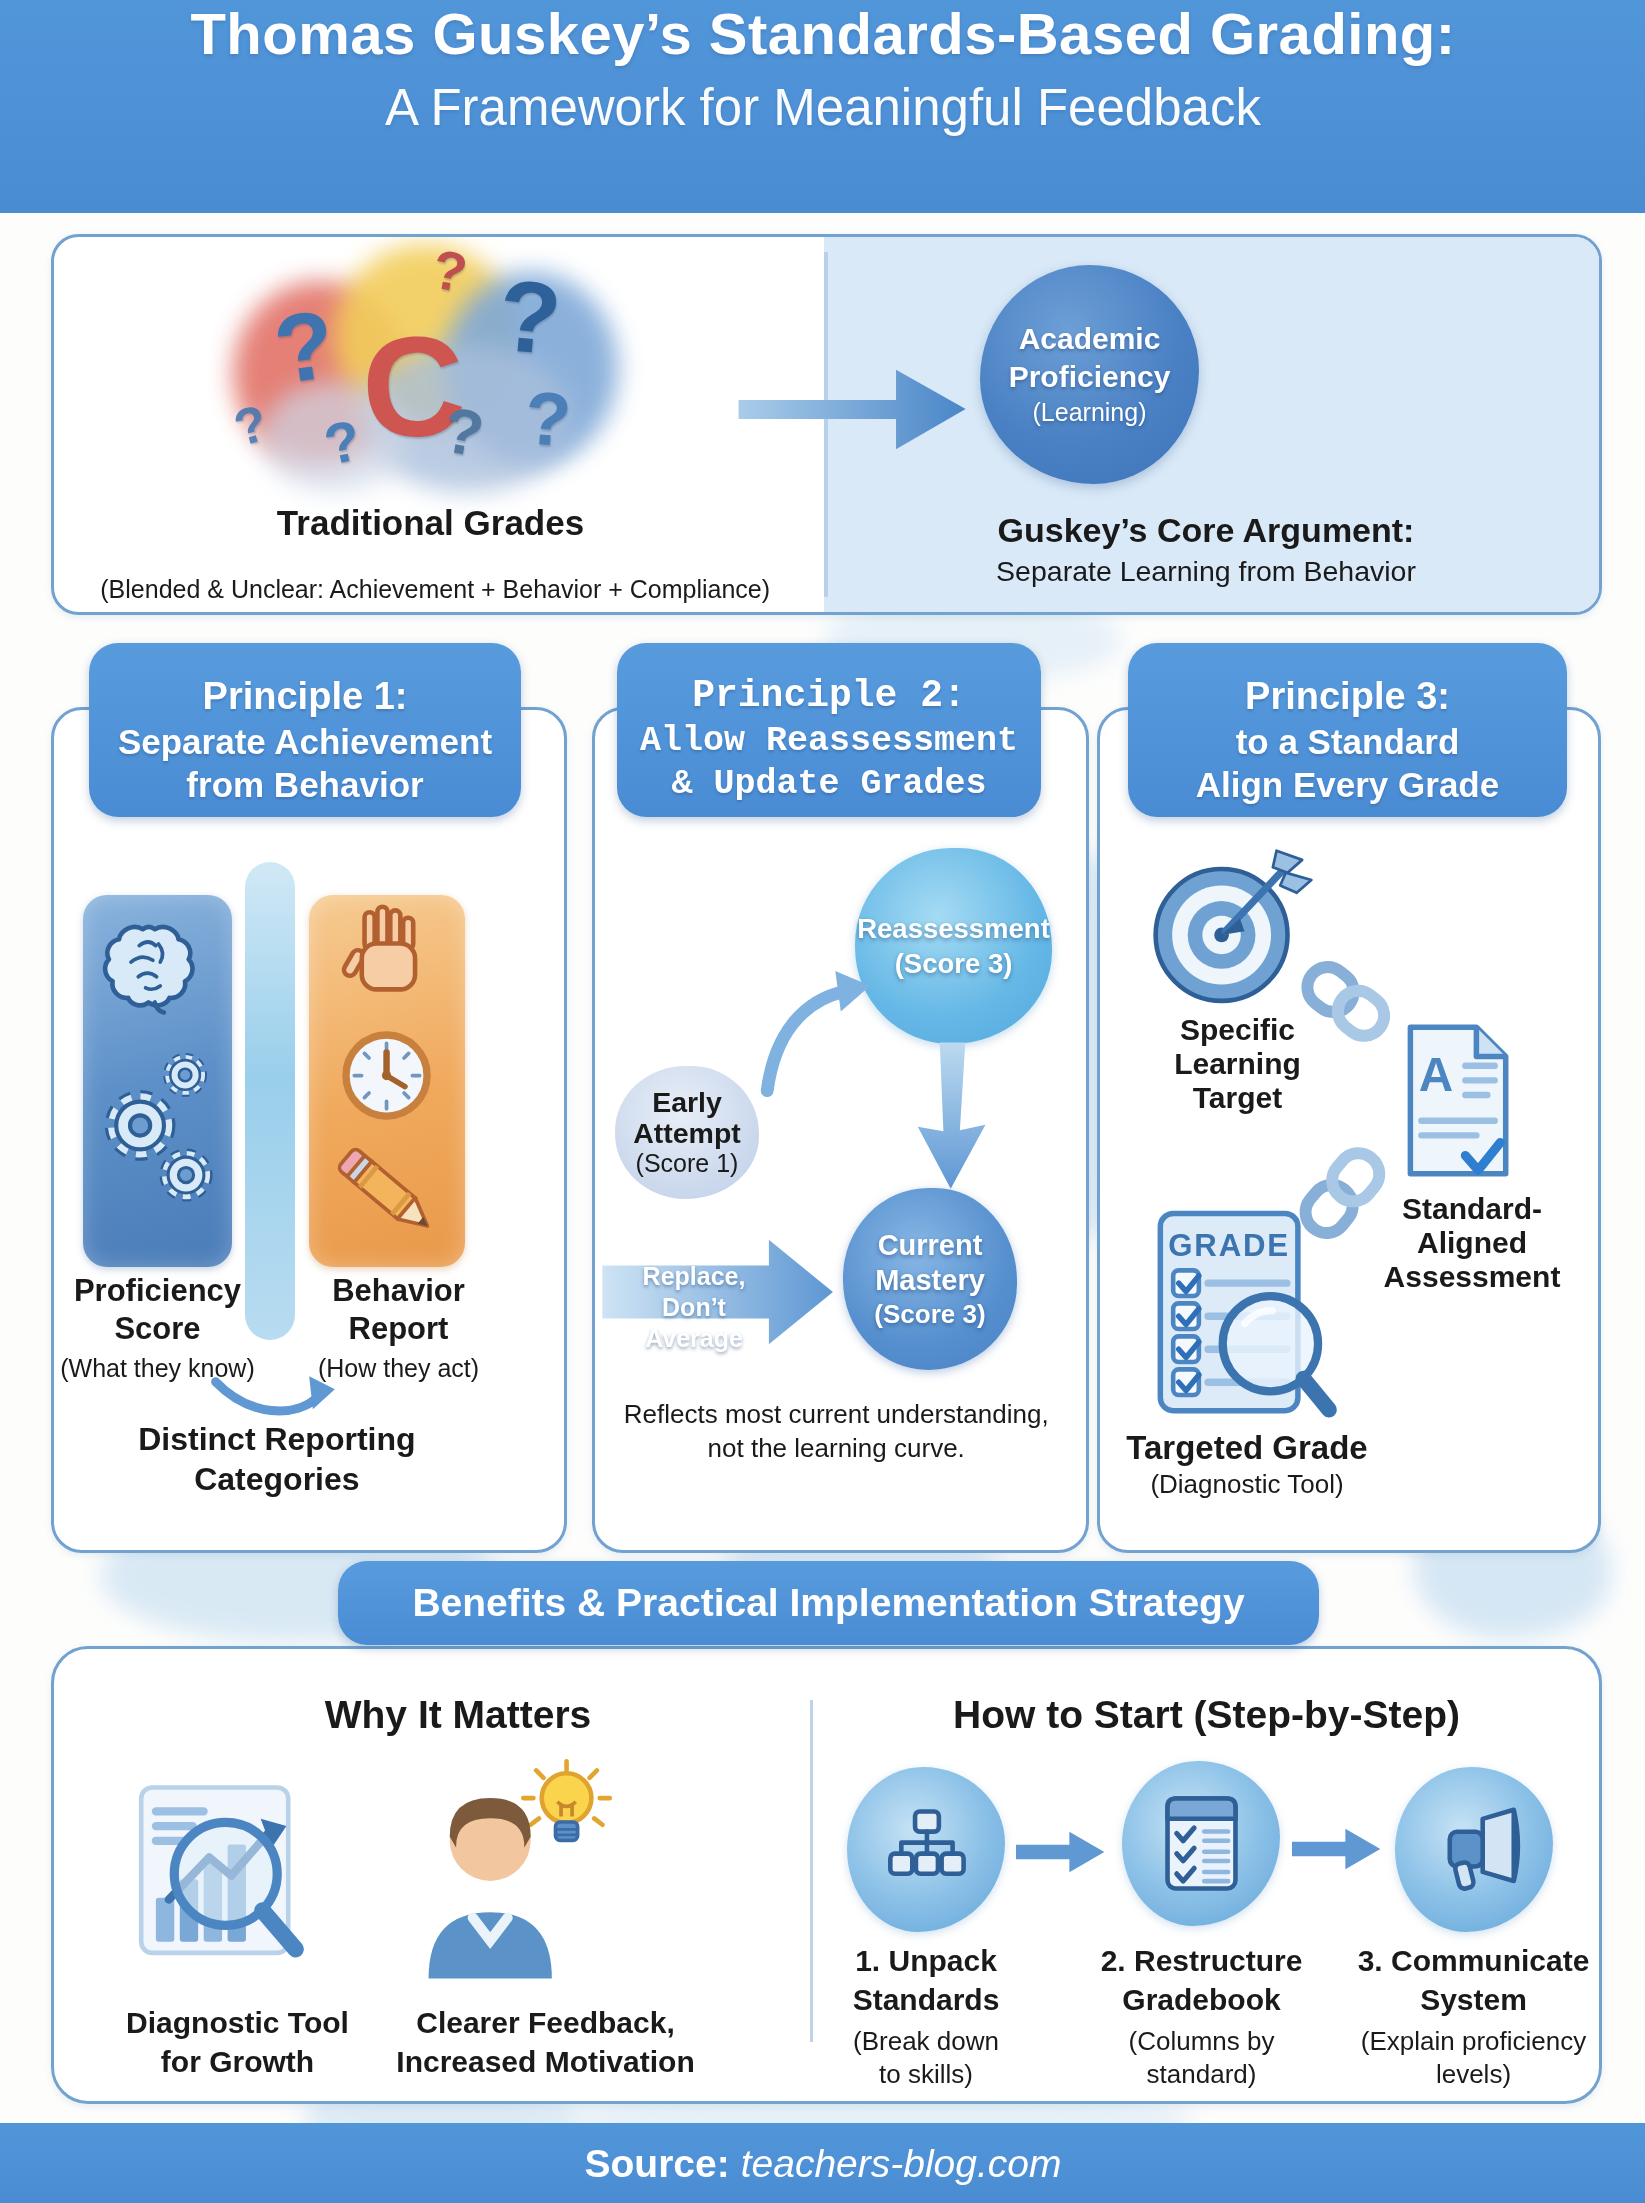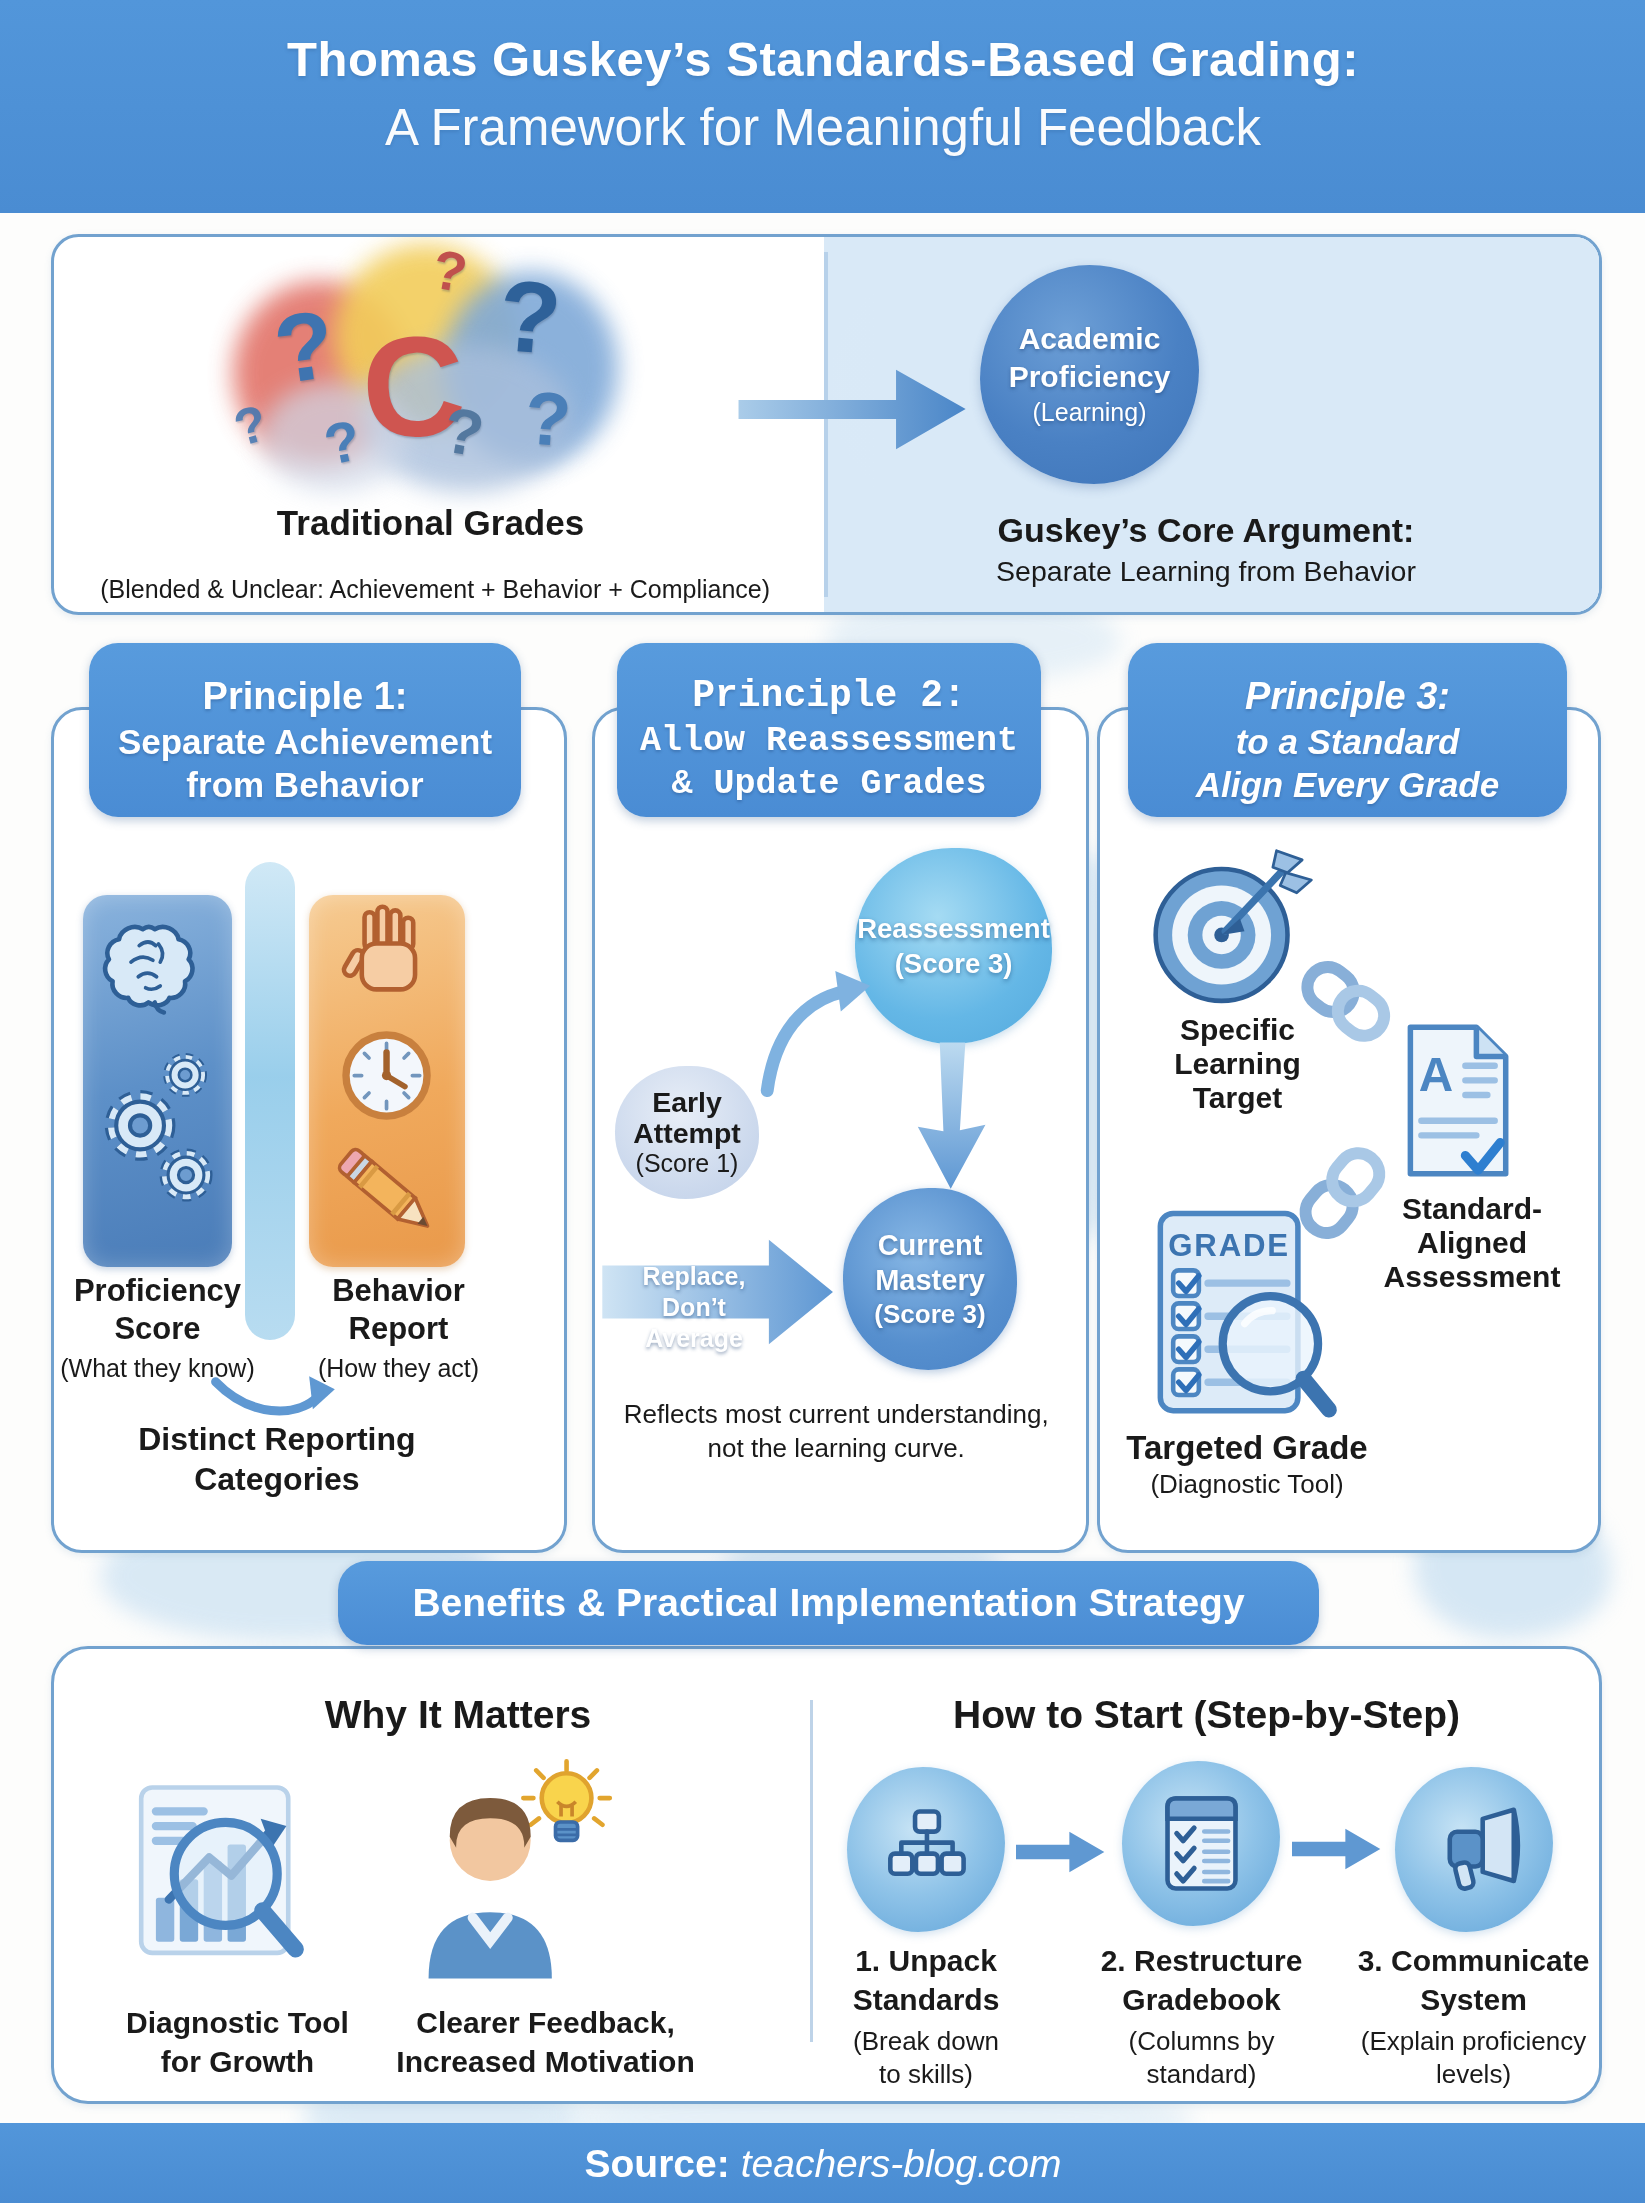--- a/index.html
+++ b/index.html
@@ -3,21 +3,21 @@
 <meta charset="utf-8">
 <style>
   html,body{margin:0;padding:0;background:#ffffff;}
   .page{position:relative;width:1646px;height:2204px;overflow:hidden;background:#fdfdfc;
         font-family:"Liberation Sans",sans-serif;color:#1a1a1a;}
   .abs{position:absolute;}
   .ctr{text-align:center;}
   
   .bar{background:linear-gradient(180deg,#5296da,#4a8cd2);color:#fff;}
   .hdr{left:0;top:0;width:1646px;height:213px;}
-  .hdr1{padding-top:31px;font-size:49px;font-weight:bold;letter-spacing:0.5px;text-shadow:0 1.8px 3.7px rgba(30,70,120,.25);}
+  .hdr1{font-size:58px;font-weight:bold;letter-spacing:0.5px;text-shadow:0 1.8px 3.7px rgba(30,70,120,.25);}
   .hdr2{margin-top:11px;font-size:51px;font-weight:400;opacity:.97;text-shadow:0 1.8px 3.7px rgba(30,70,120,.2);}
   .ftr{left:0;top:2123px;width:1646px;height:81px;font-size:39px;line-height:81px;}
   .ftr b{font-weight:bold;margin-right:11px;}
   .ftr i{font-style:italic;font-weight:300;}
   
   .card{position:absolute;background:#fff;border:3.7px solid #72a2cf;border-radius:31px;z-index:1;
         box-shadow:0 2.8px 7.3px rgba(100,140,180,.14);}
   .pill{position:absolute;background:linear-gradient(180deg,#589bdd,#4a8cd4);border-radius:29px;color:#fff;
         text-align:center;z-index:2;box-shadow:0 3.7px 9.2px rgba(60,100,150,.3);}
   .pl1{font-size:38px;font-weight:bold;line-height:48px;padding-top:29px;text-shadow:0 1.8px 2.8px rgba(25,60,110,.3);}
@@ -142,21 +142,21 @@
   <div class="pill" style="left:89px;top:643px;width:432px;height:174px;">
     <div class="pl1">Principle 1:</div>
     <div class="pl2">Separate Achievement</div>
     <div class="pl2">from Behavior</div>
   </div>
   <div class="pill" style="left:617px;top:643px;width:424px;height:174px;font-family:Liberation Mono, monospace;">
     <div class="pl1">Principle 2:</div>
     <div class="pl2">Allow Reassessment</div>
     <div class="pl2">&amp; Update Grades</div>
   </div>
-  <div class="pill" style="left:1128px;top:643px;width:439px;height:174px;font-style:italic;">
+  <div class="pill" style="left:1128px;top:643px;width:439px;height:174px;">
     <div class="pl1">Principle 3:</div>
     <div class="pl2">to a Standard</div>
     <div class="pl2">Align Every Grade</div>
   </div>
 
   <section class="card" style="left:51px;top:707px;width:510px;height:840px;">
     <div class="panelB" style="left:29px;top:185px;width:149px;height:372px;">
       <svg width="119" height="108" viewBox="0 0 130 115" style="margin-top:20px">
         <path d="M49 14c-10-6-24 0-26 11-10 2-16 13-11 22-7 7-5 19 4 24-2 10 7 19 17 18 3 8 15 11 22 5 8 6 20 3 23-5 10 1 19-8 17-18 9-5 11-17 4-24 5-9-1-20-11-22-2-11-16-17-26-11-4-3-9-3-13 0z" fill="#d8e9f7" stroke="#2e5f96" stroke-width="5" stroke-linejoin="round"></path>
         <path d="M45 32q10-8 18 0 M36 50q12-10 24-2 M44 66q10-8 20 0 M66 30q8 10 2 20 M52 78q8 4 16-2" fill="none" stroke="#2e5f96" stroke-width="4" stroke-linecap="round"></path>

